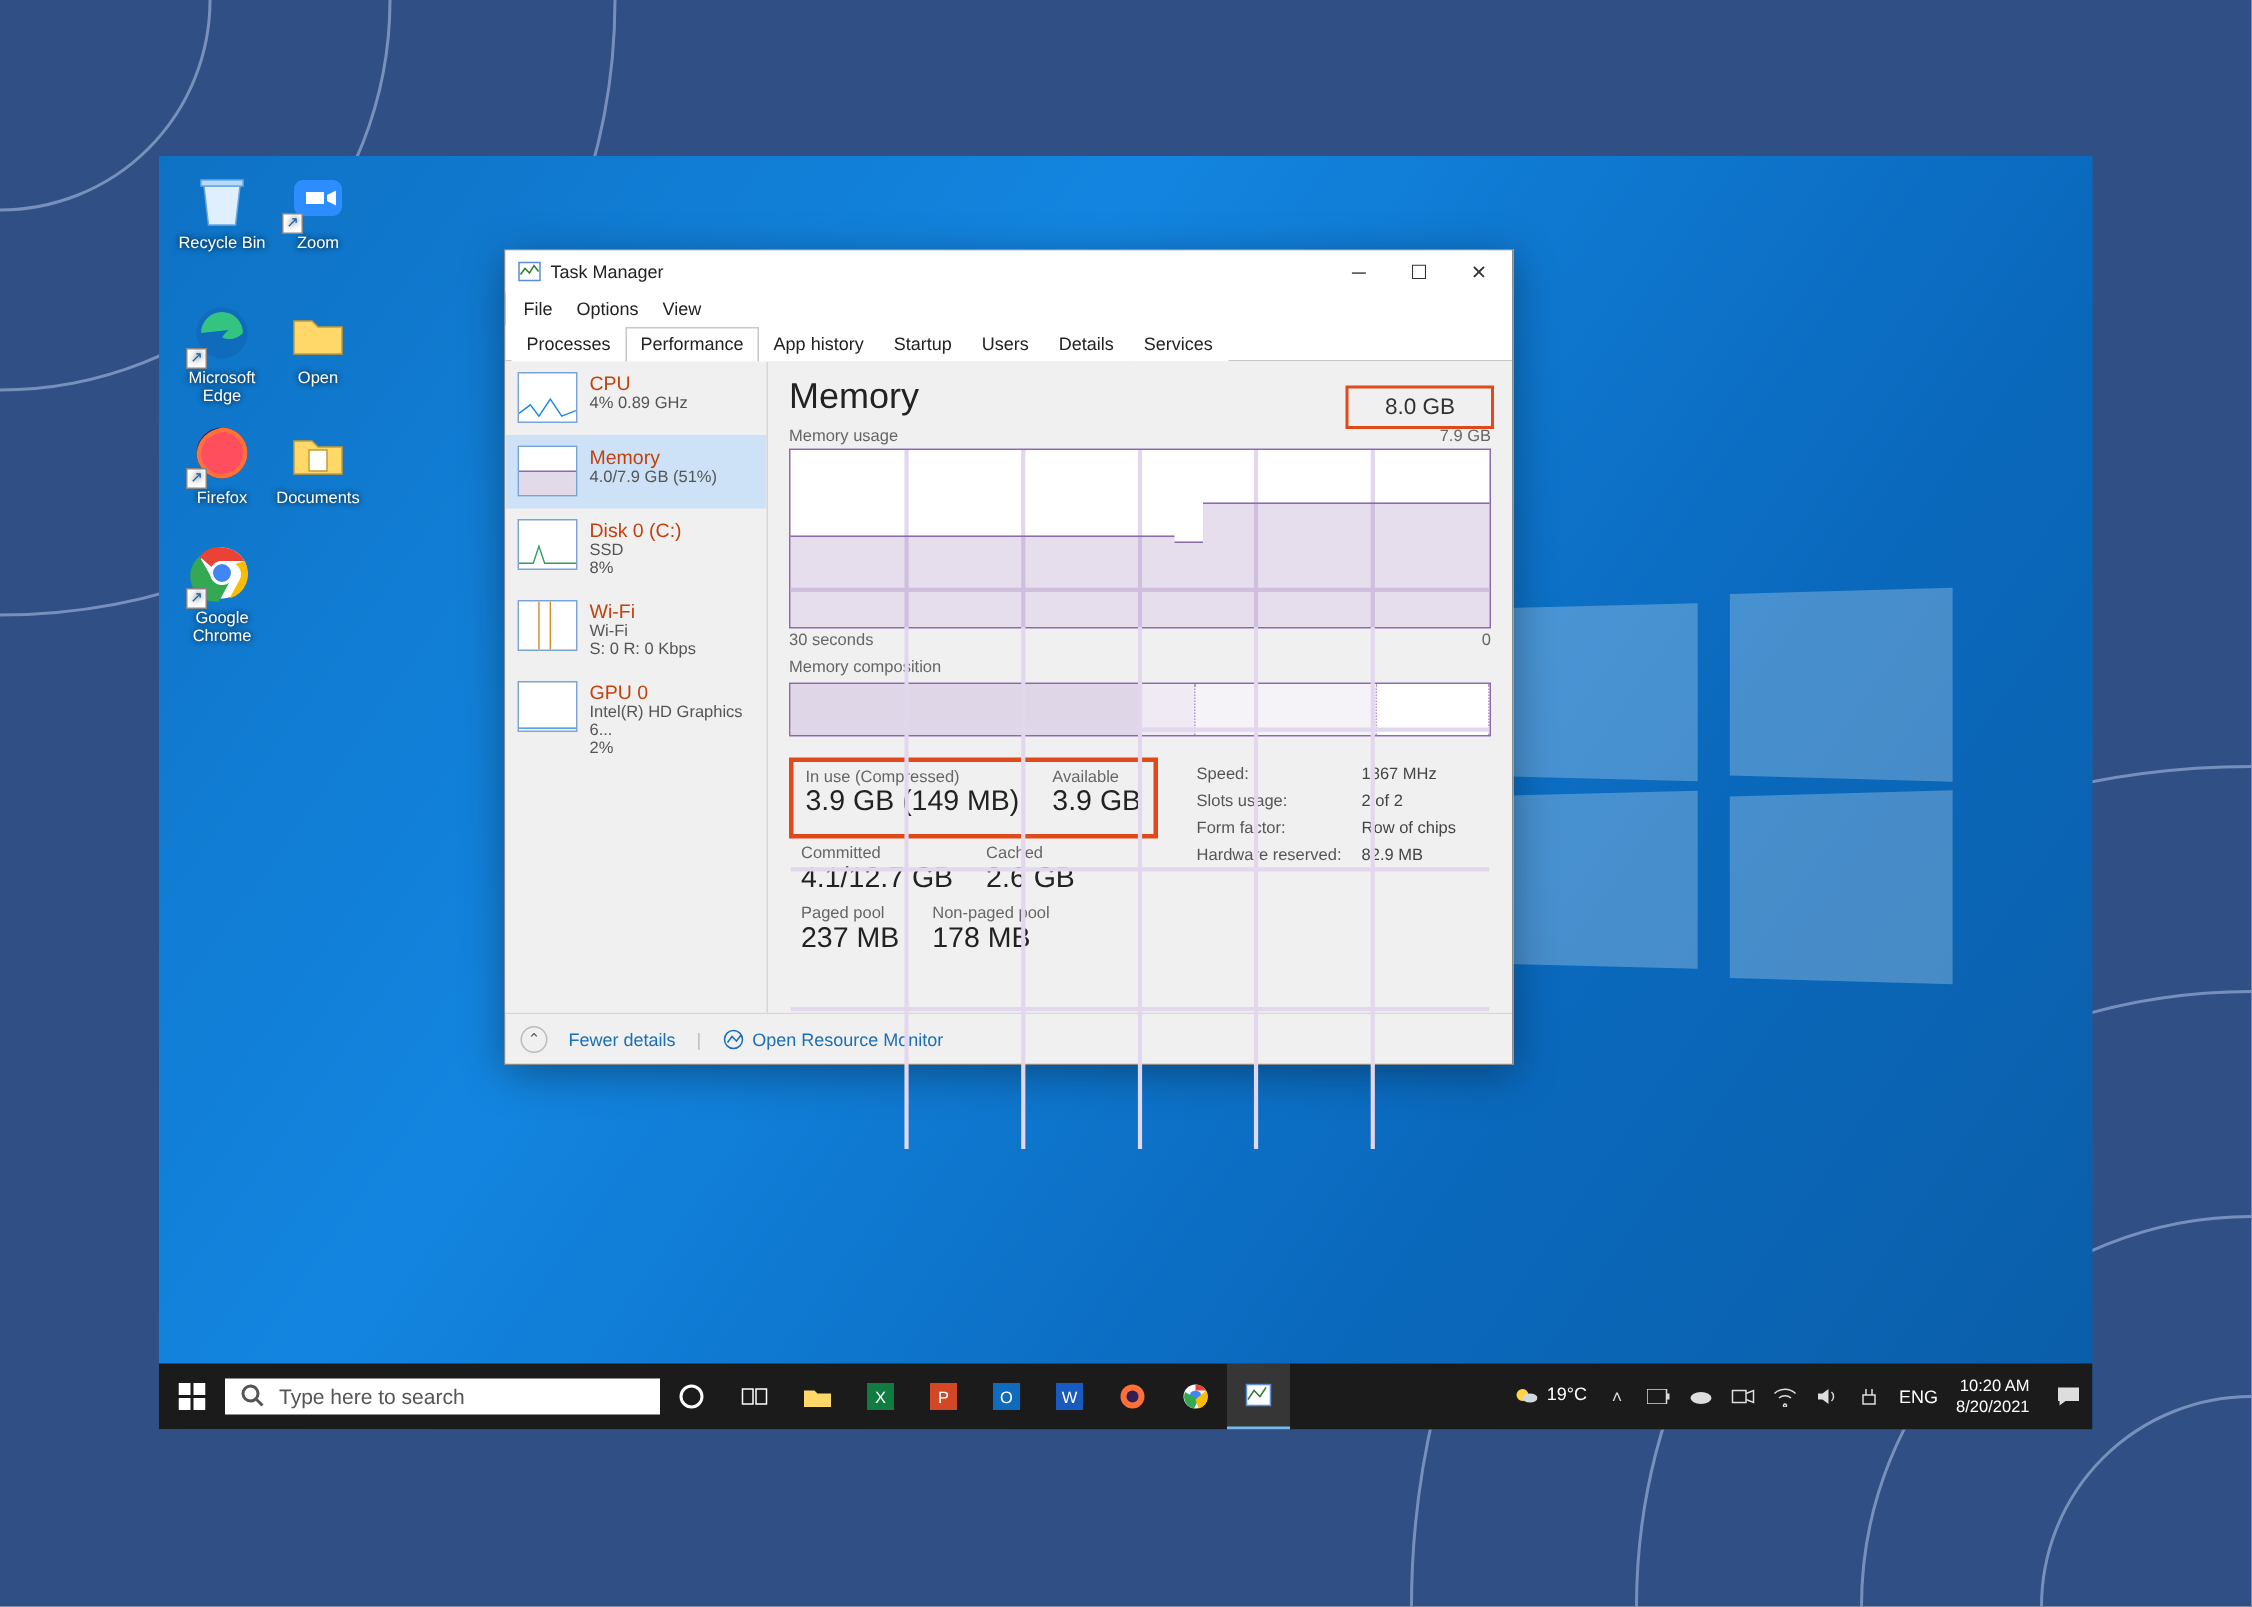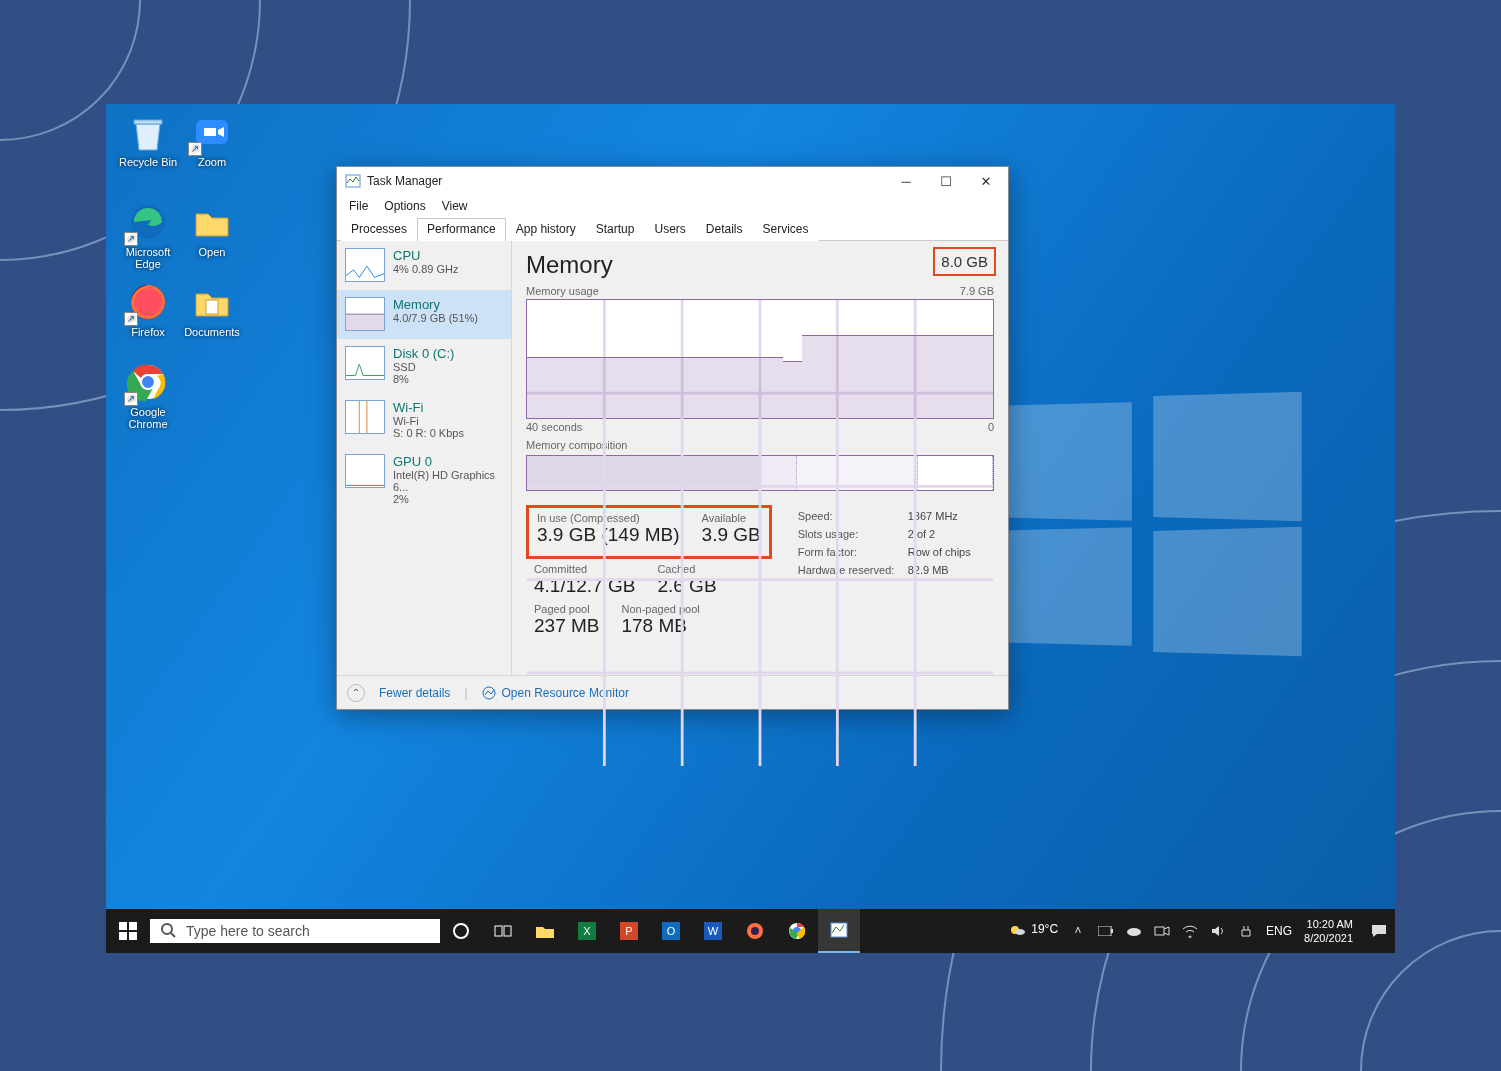--- a/index.html
+++ b/index.html
@@ -72,26 +72,26 @@
 
   .tm .tabs { display:flex; padding:0 4px; border-bottom:1px solid #c8c8c8; height:24px; background:#fff; }
   .tm .tabs .tab { padding:3px 9px; font-size:12px; border:1px solid transparent; border-bottom:none; position:relative; top:1px; background:#fff; }
   .tm .tabs .tab.active { border-color:#c8c8c8; background:#fff; }
 
   .tm .body { display:flex; height:434px; background:#f0f0f0; }
   .tm .side { width:175px; border-right:1px solid #d6d6d6; background:#f0f0f0; overflow:auto; }
   .tm .sitem { display:flex; gap:8px; padding:7px 8px; border-bottom:1px solid transparent; cursor:default; }
   .tm .sitem.selected { background:#cde2f7; }
   .tm .sitem .thumb { width:40px; height:34px; border:1px solid #7aa5d2; background:#fff; position:relative; flex-shrink:0; }
-  .tm .sitem .txt .t1 { font-size:13px; color:#0f766e; }
+  .tm .sitem .txt .t1 { font-size:13px; color:#c2410c; }
   .tm .sitem .txt .t2 { font-size:11px; color:#555; }
 
   .tm .main { flex:1; padding:10px 14px 6px; background:#f0f0f0; position:relative; }
   .tm .main h1 { font-weight:400; font-size:24px; }
-  .tm .main .totbox { position:absolute; right:12px; top:6px; border:2px solid #e04a1a; padding:4px 6px; font-size:15px; color:#333; background:#f0f0f0; }
+  .tm .main .totbox { position:absolute; right:12px; top:16px; border:2px solid #e04a1a; padding:4px 24px; font-size:15px; color:#333; background:#f0f0f0; }
   .tm .main .glabel { font-size:11px; color:#666; margin-top:6px; display:flex; justify-content:space-between; }
   .tm .main .graph { height:120px; border:1px solid #8b6aa8; background:#fff; position:relative; margin-top:2px; }
   .tm .main .graph .grid { position:absolute; inset:0; }
   .tm .main .graph .fill { position:absolute; bottom:0; background:rgba(139,106,168,0.22); border-top:1px solid #8b6aa8; }
   .tm .main .axis { display:flex; justify-content:space-between; font-size:11px; color:#666; margin-top:2px; }
   .tm .main .comp { height:36px; border:1px solid #8b6aa8; background:#fff; margin-top:4px; display:flex; }
   .tm .main .comp div { border-right:1px dotted #b79bd0; }
 
   .tm .main .stats { display:flex; gap:26px; margin-top:10px; }
   .tm .main .col .lbl { font-size:11px; color:#666; }
@@ -285,21 +285,21 @@
                 <line x1="50" y1="0" x2="50" y2="100"></line>
                   <line x1="66.6" y1="0" x2="66.6" y2="100"></line>
                   <line x1="83.3" y1="0" x2="83.3" y2="100"></line>
               </g>
             </svg>
             <div class="fill" style="left:0; width:55%; height:52%;"></div>
             <div class="fill" style="left:55%; width:4%; height:48%;"></div>
             <div class="fill" style="left:59%; width:41%; height:70%;"></div>
           </div>
           <div class="axis">
-            <span>40 seconds</span>
+            <span>30 seconds</span>
             <span>0</span>
           </div>
           <div class="glabel">
               <span>Memory composition</span>
             </div>
           <div class="comp">
             <div style="width:50%; background:rgba(139,106,168,0.28);"></div>
             <div style="width:8%; background:rgba(139,106,168,0.14);"></div>
             <div style="width:26%; background:rgba(139,106,168,0.08);"></div>
             <div style="width:16%;"></div>

